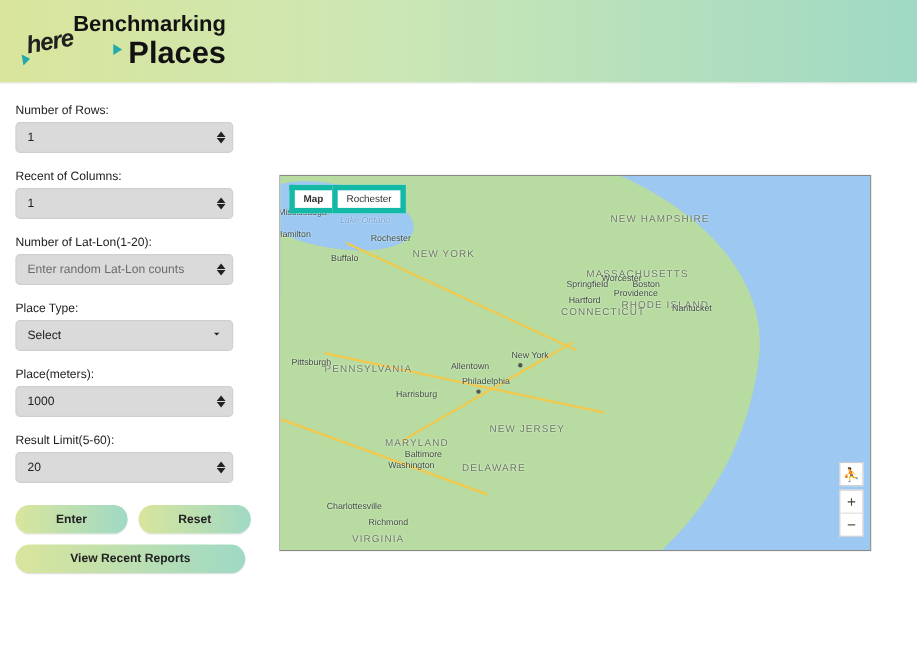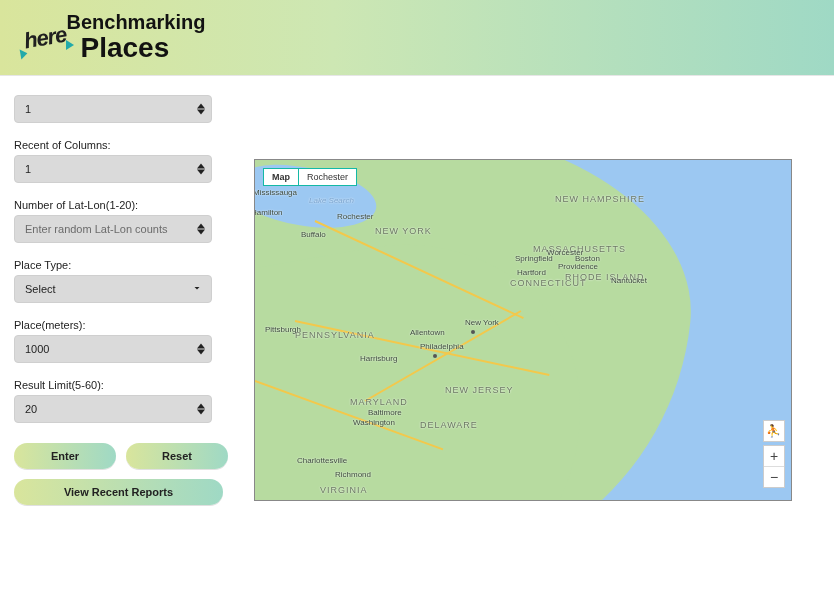--- a/index.html
+++ b/index.html
@@ -5,21 +5,21 @@
   html,body{margin:0;padding:0;font-family:Arial,Helvetica,sans-serif;font-size:12px;color:#1a1a1a;background:#fff}
   body{width:834px;height:596px;overflow:hidden;position:relative}
 
   
   .header{height:75px;background:linear-gradient(90deg,#d9e59c 0%,#cde7b3 40%,#9fd9c5 100%);display:flex;align-items:center;border-bottom:1px solid #e6e6e6}
   .logo{margin-left:24px;font-weight:800;font-style:italic;font-size:22px;color:#202020;transform:rotate(-10deg);position:relative;letter-spacing:-1px}
   .logo:before{content:"";position:absolute;left:-6px;bottom:-4px;border-left:7px solid #2aa;border-top:5px solid transparent;border-bottom:5px solid transparent}
   .search-wrap{margin:0 auto;width:276px;height:32px;background:#e5e2ea;border-radius:18px;display:flex;align-items:center;padding:0 12px;box-shadow:0 1px 0 rgba(0,0,0,.06)}
   .search-wrap svg{width:16px;height:16px;flex:none;fill:#3a3a3a}
   .search-wrap input{flex:1;border:none;background:transparent;outline:none;font-size:12px;color:#333;margin-left:8px}
-  .app-title{margin-right:20px;text-align:left;font-weight:800;color:#121212;line-height:1.05}
+  .app-title{margin-right:20px;text-align:right;font-weight:800;color:#121212;line-height:1.05}
   .app-title .t1{font-size:20px}
   .app-title .t2{font-size:28px;position:relative;display:inline-block;padding-left:14px}
   .app-title .t2:before{content:"";position:absolute;left:0;top:7px;border-left:8px solid #2aa;border-top:5px solid transparent;border-bottom:5px solid transparent}
 
   .content{position:absolute;top:75px;left:0;right:0;bottom:0;display:flex}
 
   
   .sidebar{width:238px;padding:20px 0 0 14px;box-sizing:border-box}
   .field{margin-bottom:16px}
   .field label{display:block;font-size:11px;color:#222;margin-bottom:4px}
@@ -43,21 +43,21 @@
   .ocean{position:absolute;inset:0;background:#9cc8f2}
   .land{position:absolute;left:-50px;top:-30px;width:480px;height:460px;background:#b7dba0;border-radius:0 60% 70% 0/0 40% 70% 0;transform:rotate(6deg)}
   .land2{position:absolute;left:-90px;bottom:-130px;width:420px;height:380px;background:#b7dba0;border-radius:0 60% 80% 0;transform:rotate(-10deg)}
   .lake{position:absolute;left:-18px;top:8px;width:140px;height:58px;background:#9cc8f2;border-radius:40% 55% 50% 50%;transform:rotate(8deg)}
   .lbl{position:absolute;font-size:8px;color:#3d4a3d;white-space:nowrap;text-shadow:0 0 2px #fff}
   .lbl.state{font-size:9px;letter-spacing:1px;text-transform:uppercase;color:#6b7862}
   .citydot{position:absolute;width:4px;height:4px;background:#555;border-radius:50%}
   .road{position:absolute;background:#f3c84b;height:2px;transform-origin:left}
 
   .map-type{position:absolute;left:8px;top:8px;display:flex}
-  .map-type span{background:#fff;font-size:9px;padding:3px 8px;border:1px solid #14b8a6;color:#333}
+  .map-type span{background:#fff;font-size:9px;padding:3px 8px;border:5px solid #14b8a6;color:#333}
   .map-type span:first-child{border-right:none;font-weight:700}
 
   .pegman{position:absolute;right:6px;bottom:58px;width:20px;height:20px;background:#fff;border:1px solid #ccc;display:flex;align-items:center;justify-content:center;font-size:12px}
   .zoom{position:absolute;right:6px;bottom:12px;width:20px;background:#fff;border:1px solid #ccc}
   .zoom div{height:20px;display:flex;align-items:center;justify-content:center;font-size:14px;color:#444}
   .zoom div:first-child{border-bottom:1px solid #ddd}
 </style>
 </head>
 <body>
 
@@ -66,20 +66,21 @@
   <div class="app-title">
     <div class="t1">Benchmarking</div>
     <div class="t2">Places</div>
   </div>
 </div>
 
 <div class="content">
   <div class="sidebar">
 
     <div class="field">
+      <label>Number of Rows:</label>
       <div class="ctrl">
         <span>1</span>
         <div class="spin">
             <span class="up"></span>
             <span class="dn"></span>
           </div>
       </div>
     </div>
 
     <div class="field">
@@ -162,21 +163,21 @@
       <span class="lbl state" style="left:165px;top:260px">DELAWARE</span>
       <span class="lbl state" style="left:65px;top:325px">VIRGINIA</span>
       <span class="lbl state" style="left:255px;top:118px">CONNECTICUT</span>
       <span class="lbl state" style="left:278px;top:84px">MASSACHUSETTS</span>
       <span class="lbl state" style="left:310px;top:112px">RHODE ISLAND</span>
       <span class="lbl state" style="left:300px;top:34px">NEW HAMPSHIRE</span>
 
       <span class="lbl" style="left:36px;top:8px">Toronto</span>
       <span class="lbl" style="left:-2px;top:28px">Mississauga</span>
       <span class="lbl" style="left:-4px;top:48px">Hamilton</span>
-      <span class="lbl" style="left:54px;top:36px;font-style:italic;color:#7aa4cf">Lake Search</span>
+      <span class="lbl" style="left:54px;top:36px;font-style:italic;color:#7aa4cf">Lake Ontario</span>
       <span class="lbl" style="left:46px;top:70px">Buffalo</span>
       <span class="lbl" style="left:82px;top:52px">Rochester</span>
       <span class="citydot" style="left:216px;top:170px"></span>
       <span class="lbl" style="left:210px;top:158px">New York</span>
       <span class="citydot" style="left:178px;top:194px"></span>
       <span class="lbl" style="left:165px;top:182px">Philadelphia</span>
       <span class="lbl" style="left:113px;top:248px">Baltimore</span>
       <span class="lbl" style="left:98px;top:258px">Washington</span>
       <span class="lbl" style="left:320px;top:94px">Boston</span>
       <span class="lbl" style="left:262px;top:108px">Hartford</span>

